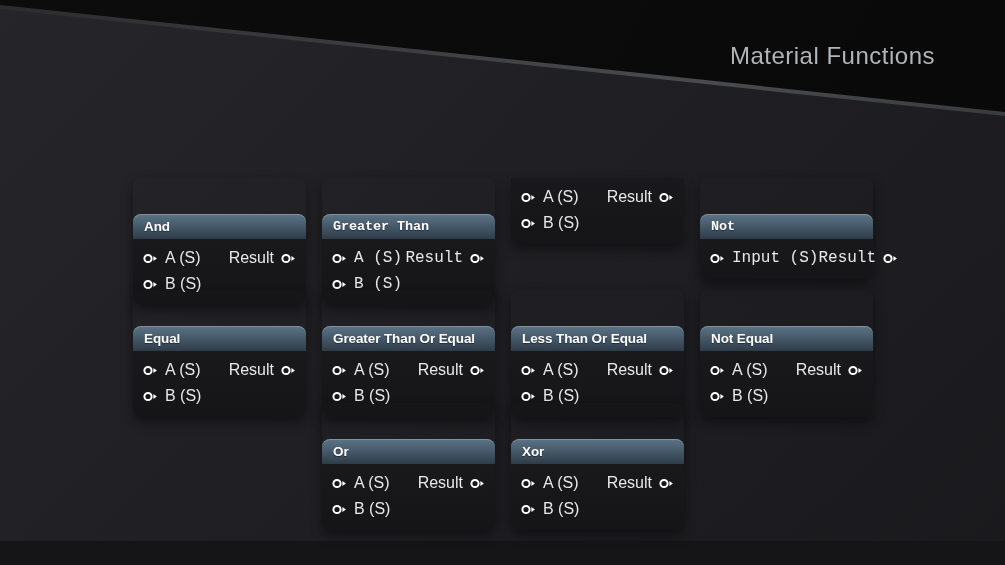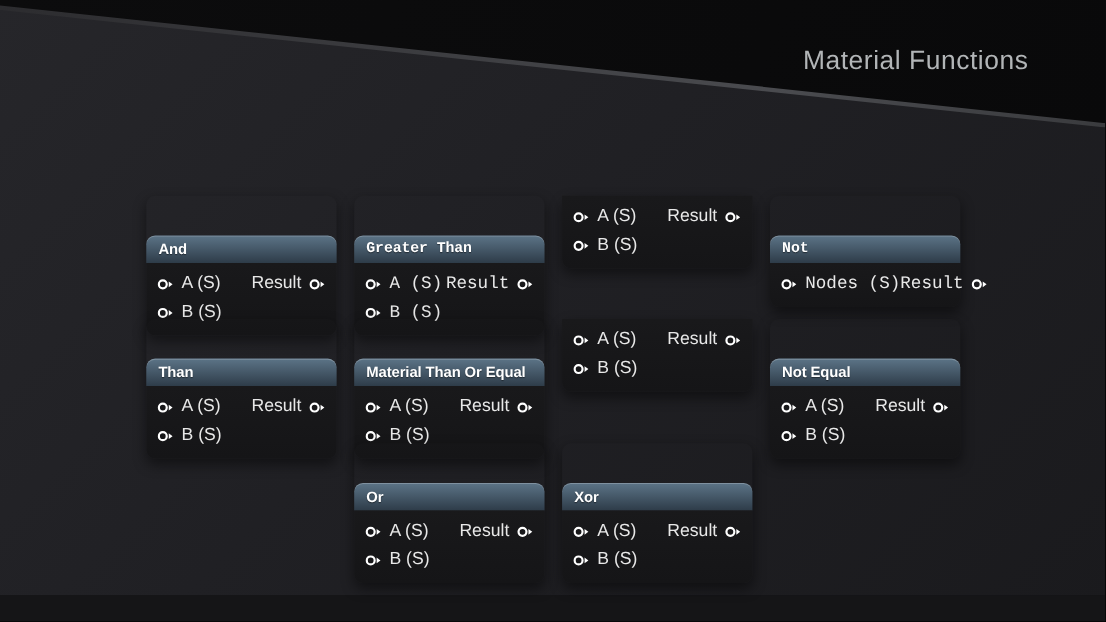--- a/index.html
+++ b/index.html
@@ -212,35 +212,35 @@
     <div class="node-header">
       <span class="node-title">Not</span>
     </div>
     <div class="node-body">
           <div class="pin-row">
     <div class="pin pin-left">
       <svg class="pin-icon" viewBox="0 0 15 11" width="15" height="11" aria-hidden="true">
         <circle cx="5" cy="5.5" r="3.6" fill="none" stroke="#ffffff" stroke-width="2"></circle>
         <path d="M10.4 2.9 L13.9 5.5 L10.4 8.1 Z" fill="#ffffff"></path>
       </svg>
-      <span class="pin-label">Nodes (S)</span>
+      <span class="pin-label">Input (S)</span>
     </div>
     <div class="pin pin-right">
       <span class="pin-label">Result</span>
       <svg class="pin-icon" viewBox="0 0 15 11" width="15" height="11" aria-hidden="true">
         <circle cx="5" cy="5.5" r="3.6" fill="none" stroke="#ffffff" stroke-width="2"></circle>
         <path d="M10.4 2.9 L13.9 5.5 L10.4 8.1 Z" fill="#ffffff"></path>
       </svg>
     </div>
   </div>
         </div>
   </div>
       <div class="node" style="grid-row-start: 2; grid-column-start: 1;">
     <div class="node-header">
-      <span class="node-title">Than</span>
+      <span class="node-title">Equal</span>
     </div>
     <div class="node-body">
           <div class="pin-row">
     <div class="pin pin-left">
       <svg class="pin-icon" viewBox="0 0 15 11" width="15" height="11" aria-hidden="true">
         <circle cx="5" cy="5.5" r="3.6" fill="none" stroke="#ffffff" stroke-width="2"></circle>
         <path d="M10.4 2.9 L13.9 5.5 L10.4 8.1 Z" fill="#ffffff"></path>
       </svg>
       <span class="pin-label">A (S)</span>
     </div>
@@ -259,21 +259,21 @@
         <path d="M10.4 2.9 L13.9 5.5 L10.4 8.1 Z" fill="#ffffff"></path>
       </svg>
       <span class="pin-label">B (S)</span>
     </div>
 
   </div>
         </div>
   </div>
       <div class="node" style="grid-row-start: 2; grid-column-start: 2;">
     <div class="node-header">
-      <span class="node-title">Material Than Or Equal</span>
+      <span class="node-title">Greater Than Or Equal</span>
     </div>
     <div class="node-body">
           <div class="pin-row">
     <div class="pin pin-left">
       <svg class="pin-icon" viewBox="0 0 15 11" width="15" height="11" aria-hidden="true">
         <circle cx="5" cy="5.5" r="3.6" fill="none" stroke="#ffffff" stroke-width="2"></circle>
         <path d="M10.4 2.9 L13.9 5.5 L10.4 8.1 Z" fill="#ffffff"></path>
       </svg>
       <span class="pin-label">A (S)</span>
     </div>
@@ -291,20 +291,23 @@
         <circle cx="5" cy="5.5" r="3.6" fill="none" stroke="#ffffff" stroke-width="2"></circle>
         <path d="M10.4 2.9 L13.9 5.5 L10.4 8.1 Z" fill="#ffffff"></path>
       </svg>
       <span class="pin-label">B (S)</span>
     </div>
 
   </div>
         </div>
   </div>
       <div class="node" style="grid-row-start: 2; grid-column-start: 3;">
+    <div class="node-header">
+      <span class="node-title">Less Than Or Equal</span>
+    </div>
     <div class="node-body">
           <div class="pin-row">
     <div class="pin pin-left">
       <svg class="pin-icon" viewBox="0 0 15 11" width="15" height="11" aria-hidden="true">
         <circle cx="5" cy="5.5" r="3.6" fill="none" stroke="#ffffff" stroke-width="2"></circle>
         <path d="M10.4 2.9 L13.9 5.5 L10.4 8.1 Z" fill="#ffffff"></path>
       </svg>
       <span class="pin-label">A (S)</span>
     </div>
     <div class="pin pin-right">

